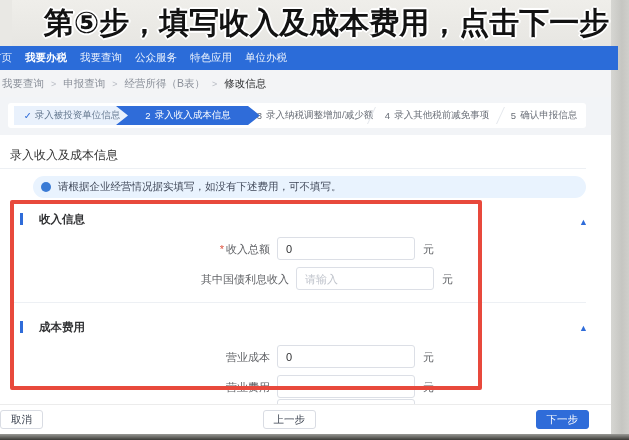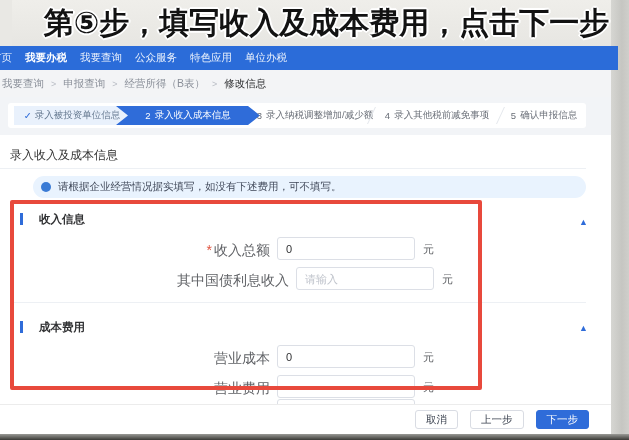--- a/index.html
+++ b/index.html
@@ -68,36 +68,36 @@
   .notice-text { margin-left:7px; font-size:10.5px; color:#41495a; }
 
   .sec-header { position:absolute; left:20px; font-size:11.5px; font-weight:bold; color:#303133; padding-left:19px; }
   .sec-header::before { content:""; position:absolute; left:0; top:1px; width:3px; height:12px; background:#2f6cd9; }
   .sec-h1 { top:77px; } .sec-h2 { top:185px; }
   .collapse { position:absolute; left:579px; font-size:9px; color:#2f6cd9; cursor:pointer; line-height:1; }
   .col-1 { top:83px; } .col-2 { top:189px; }
 
   .form-row { position:absolute; left:0; height:23px; width:586px; }
   .row-1 { top:102px; } .row-2 { top:132px;margin-left:19px; } .row-3 { top:210px;padding-left:16px; } .row-4 { top:240px; } .row-5 { top:264px; }
-  .f-label { position:absolute; left:10px; width:260px; top:5px; text-align:right; font-size:14px; color:#606266; white-space:nowrap; }
+  .f-label { position:absolute; left:10px; width:260px; top:5px; text-align:right; font-size:11px; color:#606266; white-space:nowrap; }
   .req { color:#e0533f; margin-right:2px; }
   .f-input { position:absolute; left:277px; top:0; width:138px; height:23px; border:1px solid #dcdfe6;
              border-radius:3px; font-size:11px; color:#303133; padding:0 8px; outline:none; background:#fff;
              font-family:"Liberation Sans","DejaVu Sans",sans-serif; }
   .f-input::placeholder { color:#c0c4cc; }
   .f-unit { position:absolute; left:423px; top:5px; font-size:11px; color:#606266; }
   .row-5 .f-input { height:14px; border-radius:3px 3px 0 0; }
 
   
   .red-box { position:absolute; left:10px; top:200px; width:472px; height:190px;
              border:4px solid #e8493c; border-radius:2px; z-index:5; pointer-events:none; }
 
   
   .footer { position:absolute; left:0; top:404px; width:611px; height:30px; background:#fff;
-            border-top:1px solid #ececec; display:flex; align-items:center; justify-content:flex-end;
+            border-top:1px solid #ececec; display:flex; align-items:center; justify-content:space-between;
             gap:12px; padding-right:22px; z-index:6; }
   .btn { height:19px; padding:0 10px; font-size:10.5px; border-radius:3px; display:flex; align-items:center;
          cursor:pointer; white-space:nowrap; }
   .btn-plain { background:#fff; border:1px solid #d9dce3; color:#3c4350; }
   .btn-primary { background:#2f6cd9; border:1px solid #2f6cd9; color:#fff; }
 
   
   .right-strip { position:absolute; left:611px; top:0; width:18px; height:440px;
                  background:linear-gradient(90deg,#d6d6d2,#c6c6c2 60%,#cfcfcb); z-index:2; }
   .bottom-strip { position:absolute; left:0; top:434px; width:629px; height:6px;

